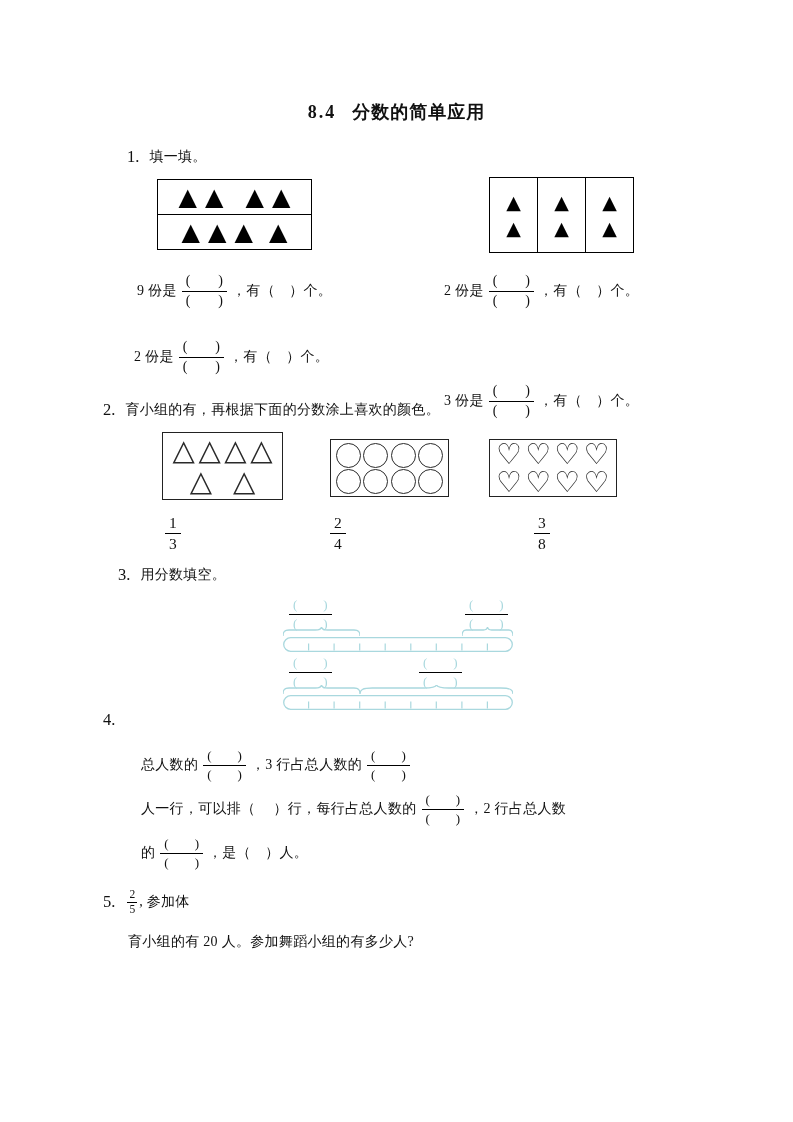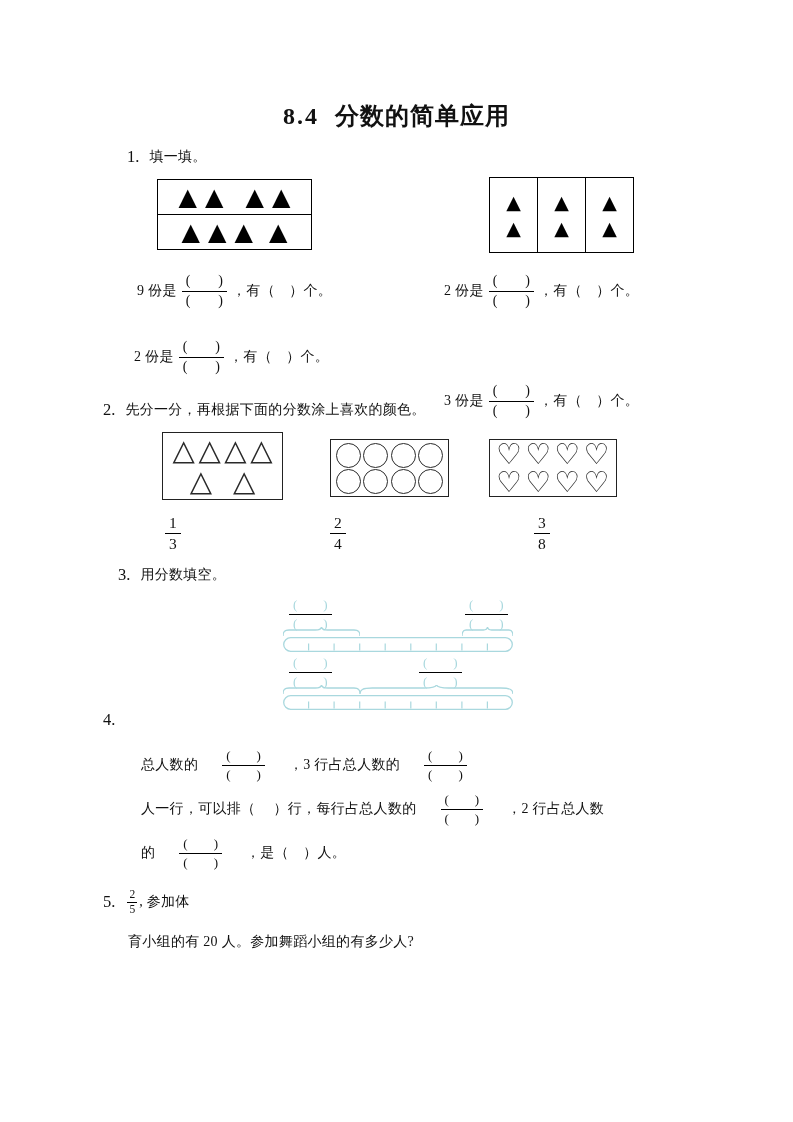--- a/index.html
+++ b/index.html
@@ -2,21 +2,21 @@
 <html style="--teal: #a9d8de;"><head>
 <meta charset="utf-8">
 <style>
   * { margin:0; padding:0; box-sizing:border-box; }
   body { background:#ffffff; font-family:"Liberation Serif", serif; color:#111; }
   .page { position:relative; width:793px; height:1122px; background:#ffffff; overflow:hidden; }
   .abs { position:absolute; }
   .row { display:flex; align-items:center; white-space:nowrap; }
 
   
-  .title-line { top:100px; left:0; width:100%; text-align:center; font-size:24px; font-weight:bold; letter-spacing:1px; }
+  .title-line { top:100px; left:0; width:100%; text-align:center; font-size:18px; font-weight:bold; letter-spacing:1px; }
   .title-num { font-weight:bold; margin-right:16px; letter-spacing:2px; }
   .qnum { font-size:16.5px; margin-right:10px; }
   .qtext { font-size:14px; letter-spacing:0.3px; }
 
   
   .fracb { display:inline-flex; flex-direction:column; align-items:center; font-size:13px; line-height:1.35; margin:0 5px; }
   .fracb .fd { border-top:1.2px solid #000; padding:0 4px; }
   .fracb .fn { padding:0 4px; }
   .fracb-lg { font-size:14px; }
 
@@ -48,21 +48,21 @@
   .q2-box3 { left:489px; top:439px; width:128px; height:58px; padding:0 3px; }
   .tri-out { font-family:"DejaVu Sans", sans-serif; font-size:29px; line-height:29px; color:#2a2a2a; }
   .heart { font-family:"DejaVu Sans", sans-serif; font-size:29px; line-height:26px; color:#2a2a2a; }
   .circ { width:25px; height:25px; border:1.7px solid #2a2a2a; border-radius:50%; margin:0.5px 1px; }
 
   
   .diagram { left:270px; top:596px; width:262px; height:118px; color:var(--teal, #a9d8de); }
   .brace, .bar { position:absolute; display:block; }
 
   
-  .body-line { height:46px;gap:19px; }
+  .body-line { height:46px; }
 </style>
 </head>
 <body>
 
 <div class="page">
 
   <div class="abs title-line">
     <span class="title-num">8.4</span><span>分数的简单应用</span>
   </div>
 
@@ -129,21 +129,21 @@
     <span class="qtext">3 份是</span>
     <span class="fracb fracb-lg">
       <span class="fn">(  )</span>
       <span class="fd">(  )</span>
     </span>
     <span class="qtext">，有（　）个。</span>
   </div>
 
   <div class="abs row" style="left:103px; top:400px;">
     <span class="qnum">2.</span>
-    <span class="qtext">先分一分，再根据下面的分数涂上喜欢的颜色。</span>
+    <span class="qtext">育小组的有，再根据下面的分数涂上喜欢的颜色。</span>
   </div>
 
   <div class="abs shape-box q2-box1">
     <span class="tri-out">△</span>
     <span class="tri-out">△</span>
     <span class="tri-out">△</span>
     <span class="tri-out">△</span>
     <span class="tri-out">△</span>
     <span class="tri-out">△</span>
   </div>

